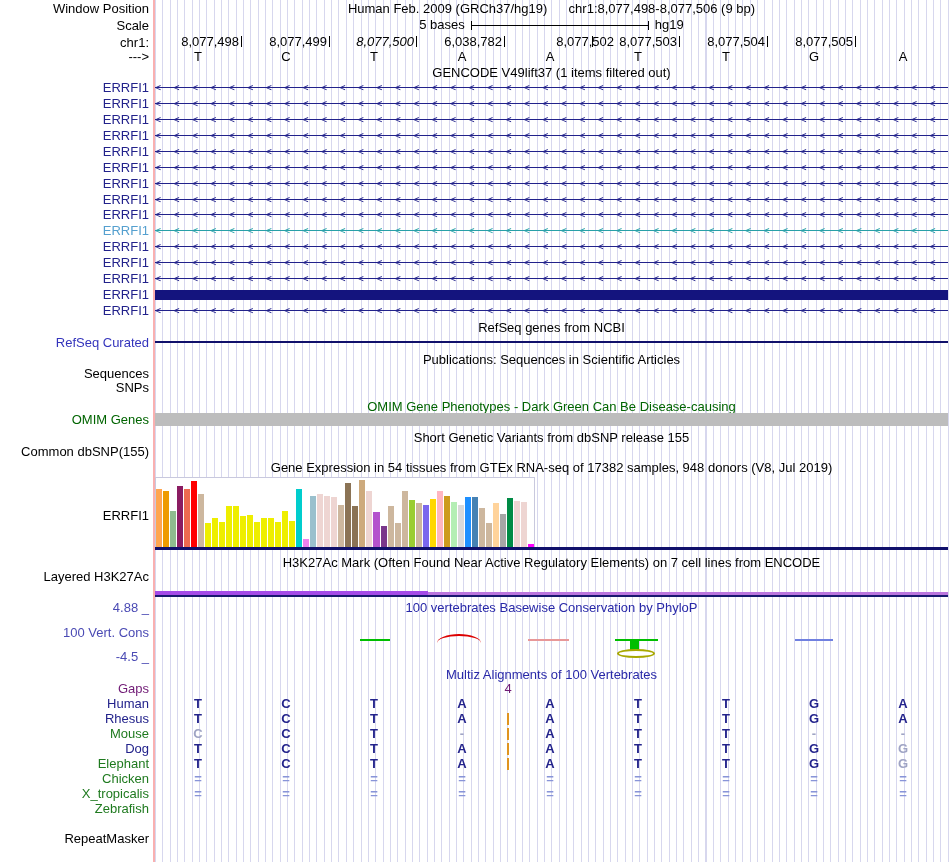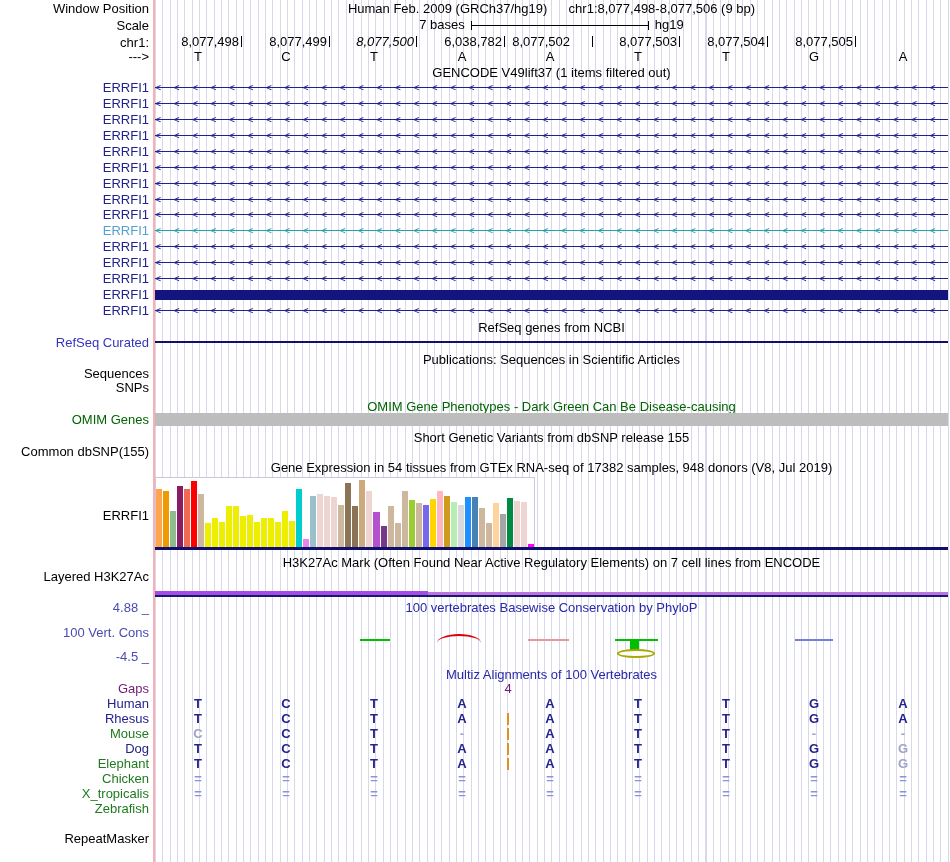--- a/index.html
+++ b/index.html
@@ -101,35 +101,35 @@
 
   <div id="tracks">
 
     <div class="hdr-center" style="top:2px">
       <span>Human Feb. 2009 (GRCh37/hg19)</span>
       <span style="display:inline-block;width:14px"></span>
       <span>chr1:8,077,498-8,077,506 (9 bp)</span>
     </div>
     <div class="hdr-center" style="top:18px">
       <div class="scale-wrap">
-        <span>7 bases</span>
+        <span>5 bases</span>
         <span class="ruler"></span>
         <span>hg19</span>
       </div>
     </div>
     <div id="coord-row" style="position:absolute;top:35px;left:0;width:793px;height:14px">
         <div class="coord-cell" style="left: 0px; top: 0px;">8,077,498</div>
         <div class="coord-tick" style="left: 86px; top: 1px;"></div>
         <div class="coord-cell" style="left: 88px; top: 0px;">8,077,499</div>
         <div class="coord-tick" style="left: 174px; top: 1px;"></div>
         <div class="coord-cell" style="left: 175px; top: 0px; font-style: italic;">8,077,500</div>
         <div class="coord-tick" style="left: 261px; top: 1px;"></div>
         <div class="coord-cell" style="left: 263px; top: 0px;">6,038,782</div>
         <div class="coord-tick" style="left: 349px; top: 1px;"></div>
-        <div class="coord-cell" style="left: 331px; top: 0px;">8,077,502</div>
+        <div class="coord-cell" style="left: 351px; top: 0px; padding-left: 24px;">8,077,502</div>
         <div class="coord-tick" style="left: 437px; top: 1px;"></div>
         <div class="coord-cell" style="left: 438px; top: 0px;">8,077,503</div>
         <div class="coord-tick" style="left: 524px; top: 1px;"></div>
         <div class="coord-cell" style="left: 526px; top: 0px;">8,077,504</div>
         <div class="coord-tick" style="left: 612px; top: 1px;"></div>
         <div class="coord-cell" style="left: 614px; top: 0px;">8,077,505</div>
         <div class="coord-tick" style="left: 700px; top: 1px;"></div>
       </div>
     <div id="base-row" style="position:absolute;top:50px;left:0;width:793px;height:13px">
         <div class="base-cell" style="left: 32px; top: 0px;">T</div>

